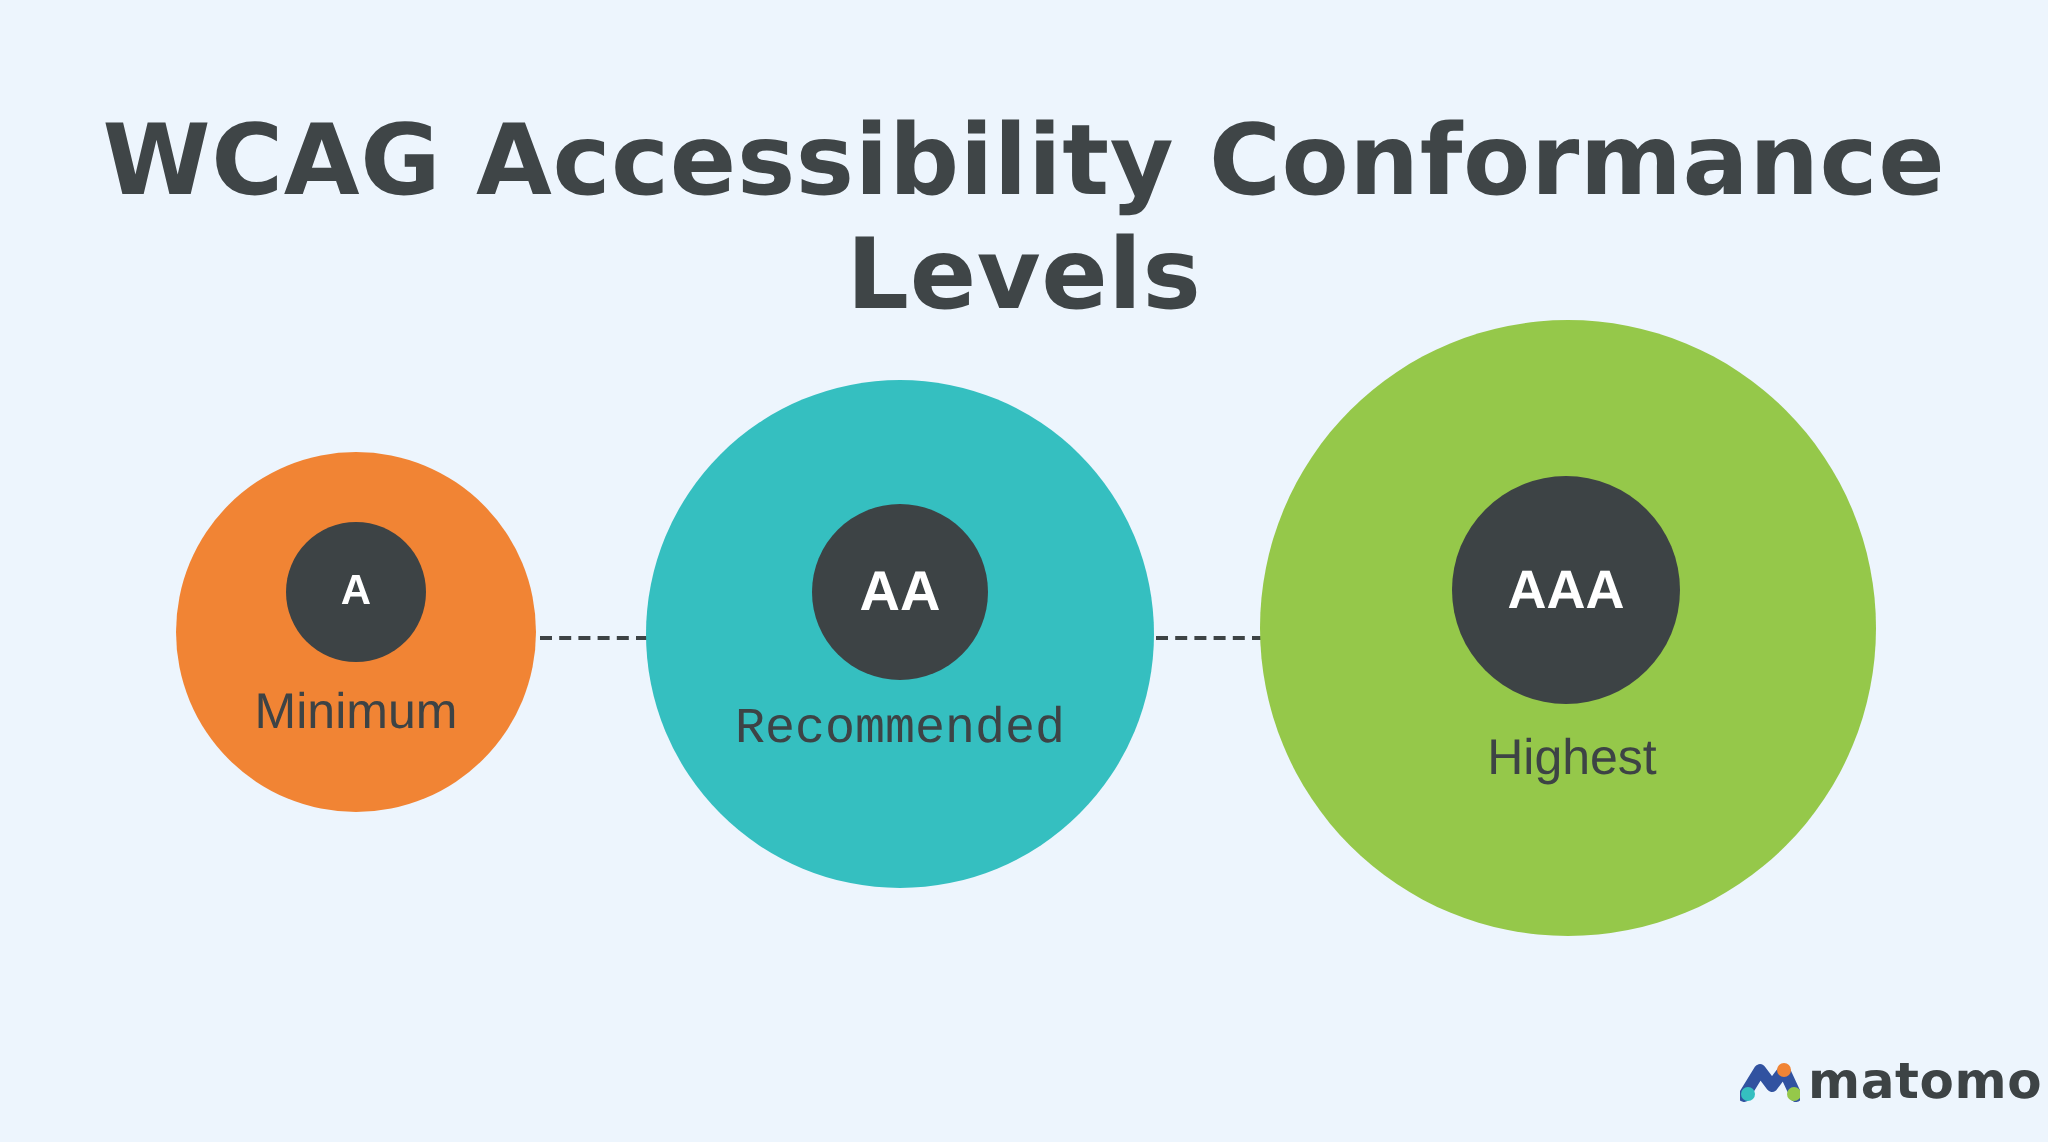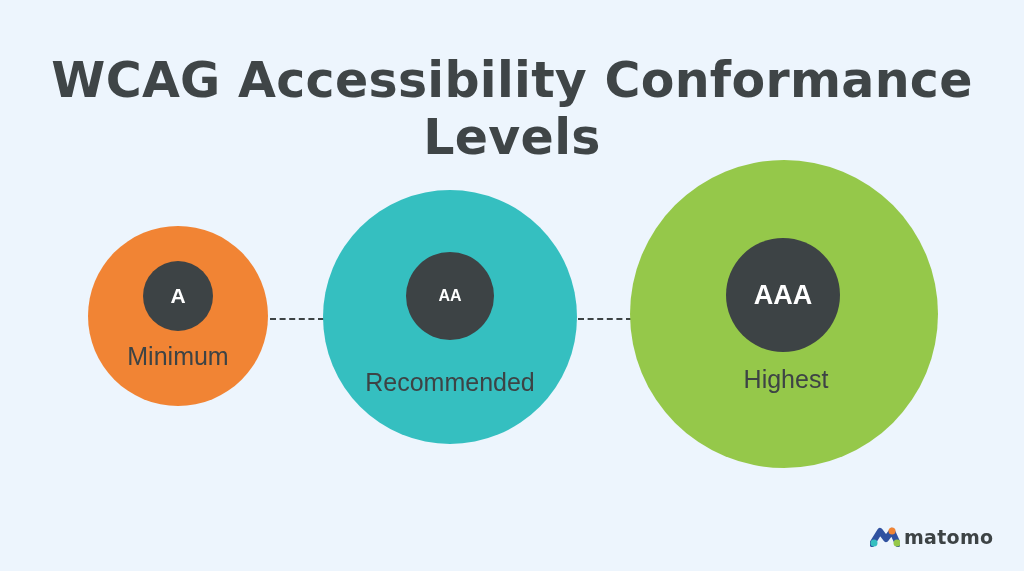--- a/index.html
+++ b/index.html
@@ -3,41 +3,41 @@
 <meta charset="utf-8">
 <style>
   html, body { margin:0; padding:0; }
   body { width:1024px; height:571px; background:#edf5fd; position:relative; overflow:hidden; font-family:"DejaVu Sans", sans-serif; }
   .title { position:absolute; left:0; top:52px; width:1024px; text-align:center; font-size:49px; font-weight:bold; color:#3f4547; letter-spacing:0.3px; }
   .circle { position:absolute; border-radius:50%; }
   .inner { position:absolute; border-radius:50%; background:#3d4345; color:#ffffff; font-family:"Liberation Sans", sans-serif; font-weight:bold; display:flex; align-items:center; justify-content:center; }
   .label { position:absolute; text-align:center; font-family:"Liberation Sans", sans-serif; color:#3d4345; font-size:25px; }
   .dots { position:absolute; height:0; border-top:2px dashed #3d4345; }
   .logo { position:absolute; left:870px; top:526px; display:flex; align-items:center; }
-  .logo-text { font-family:"DejaVu Sans", sans-serif; font-weight:bold; font-size:19px; color:#3d4345; margin-left:4px; letter-spacing:0.3px; }
+  .logo-text { font-family:"DejaVu Sans", sans-serif; font-weight:bold; font-size:25px; color:#3d4345; margin-left:4px; letter-spacing:0.3px; }
 </style>
 </head>
 <body>
 
 <div class="title">WCAG Accessibility Conformance Levels</div>
 
 <div class="dots" style="left:270px; top:318px; width:54px;"></div>
 <div class="dots" style="left:578px; top:318px; width:54px;"></div>
 
 <div class="circle" style="left:88px; top:226px; width:180px; height:180px; background:#f18434;"></div>
 <div class="inner" style="left:143px; top:261px; width:70px; height:70px; font-size:21px;">
   <span>A</span>
 </div>
 <div class="label" style="left:88px; top:342px; width:180px;">Minimum</div>
 
 <div class="circle" style="left:323px; top:190px; width:254px; height:254px; background:#35bfc0;"></div>
-<div class="inner" style="left:406px; top:252px; width:88px; height:88px; font-size:16px;">
+<div class="inner" style="left:406px; top:252px; width:88px; height:88px; font-size:28px;">
   <span>AA</span>
 </div>
-<div class="label" style="left:323px; top:368px; width:254px;">Recommended</div>
+<div class="label" style="left:323px; top:350px; width:254px;font-family:Liberation Mono, monospace;">Recommended</div>
 
 <div class="circle" style="left:630px; top:160px; width:308px; height:308px; background:#95c84a;"></div>
 <div class="inner" style="left:726px; top:238px; width:114px; height:114px; font-size:27px;">
   <span>AAA</span>
 </div>
 <div class="label" style="left:632px; top:365px; width:308px;">Highest</div>
 
 <div class="logo">
   <svg width="30" height="20" viewBox="0 0 30 20">
     <path d="M2 17 L10 4 L16 12 L22 4 L28 17" fill="none" stroke="#3152a0" stroke-width="6" stroke-linecap="round" stroke-linejoin="round"></path>

